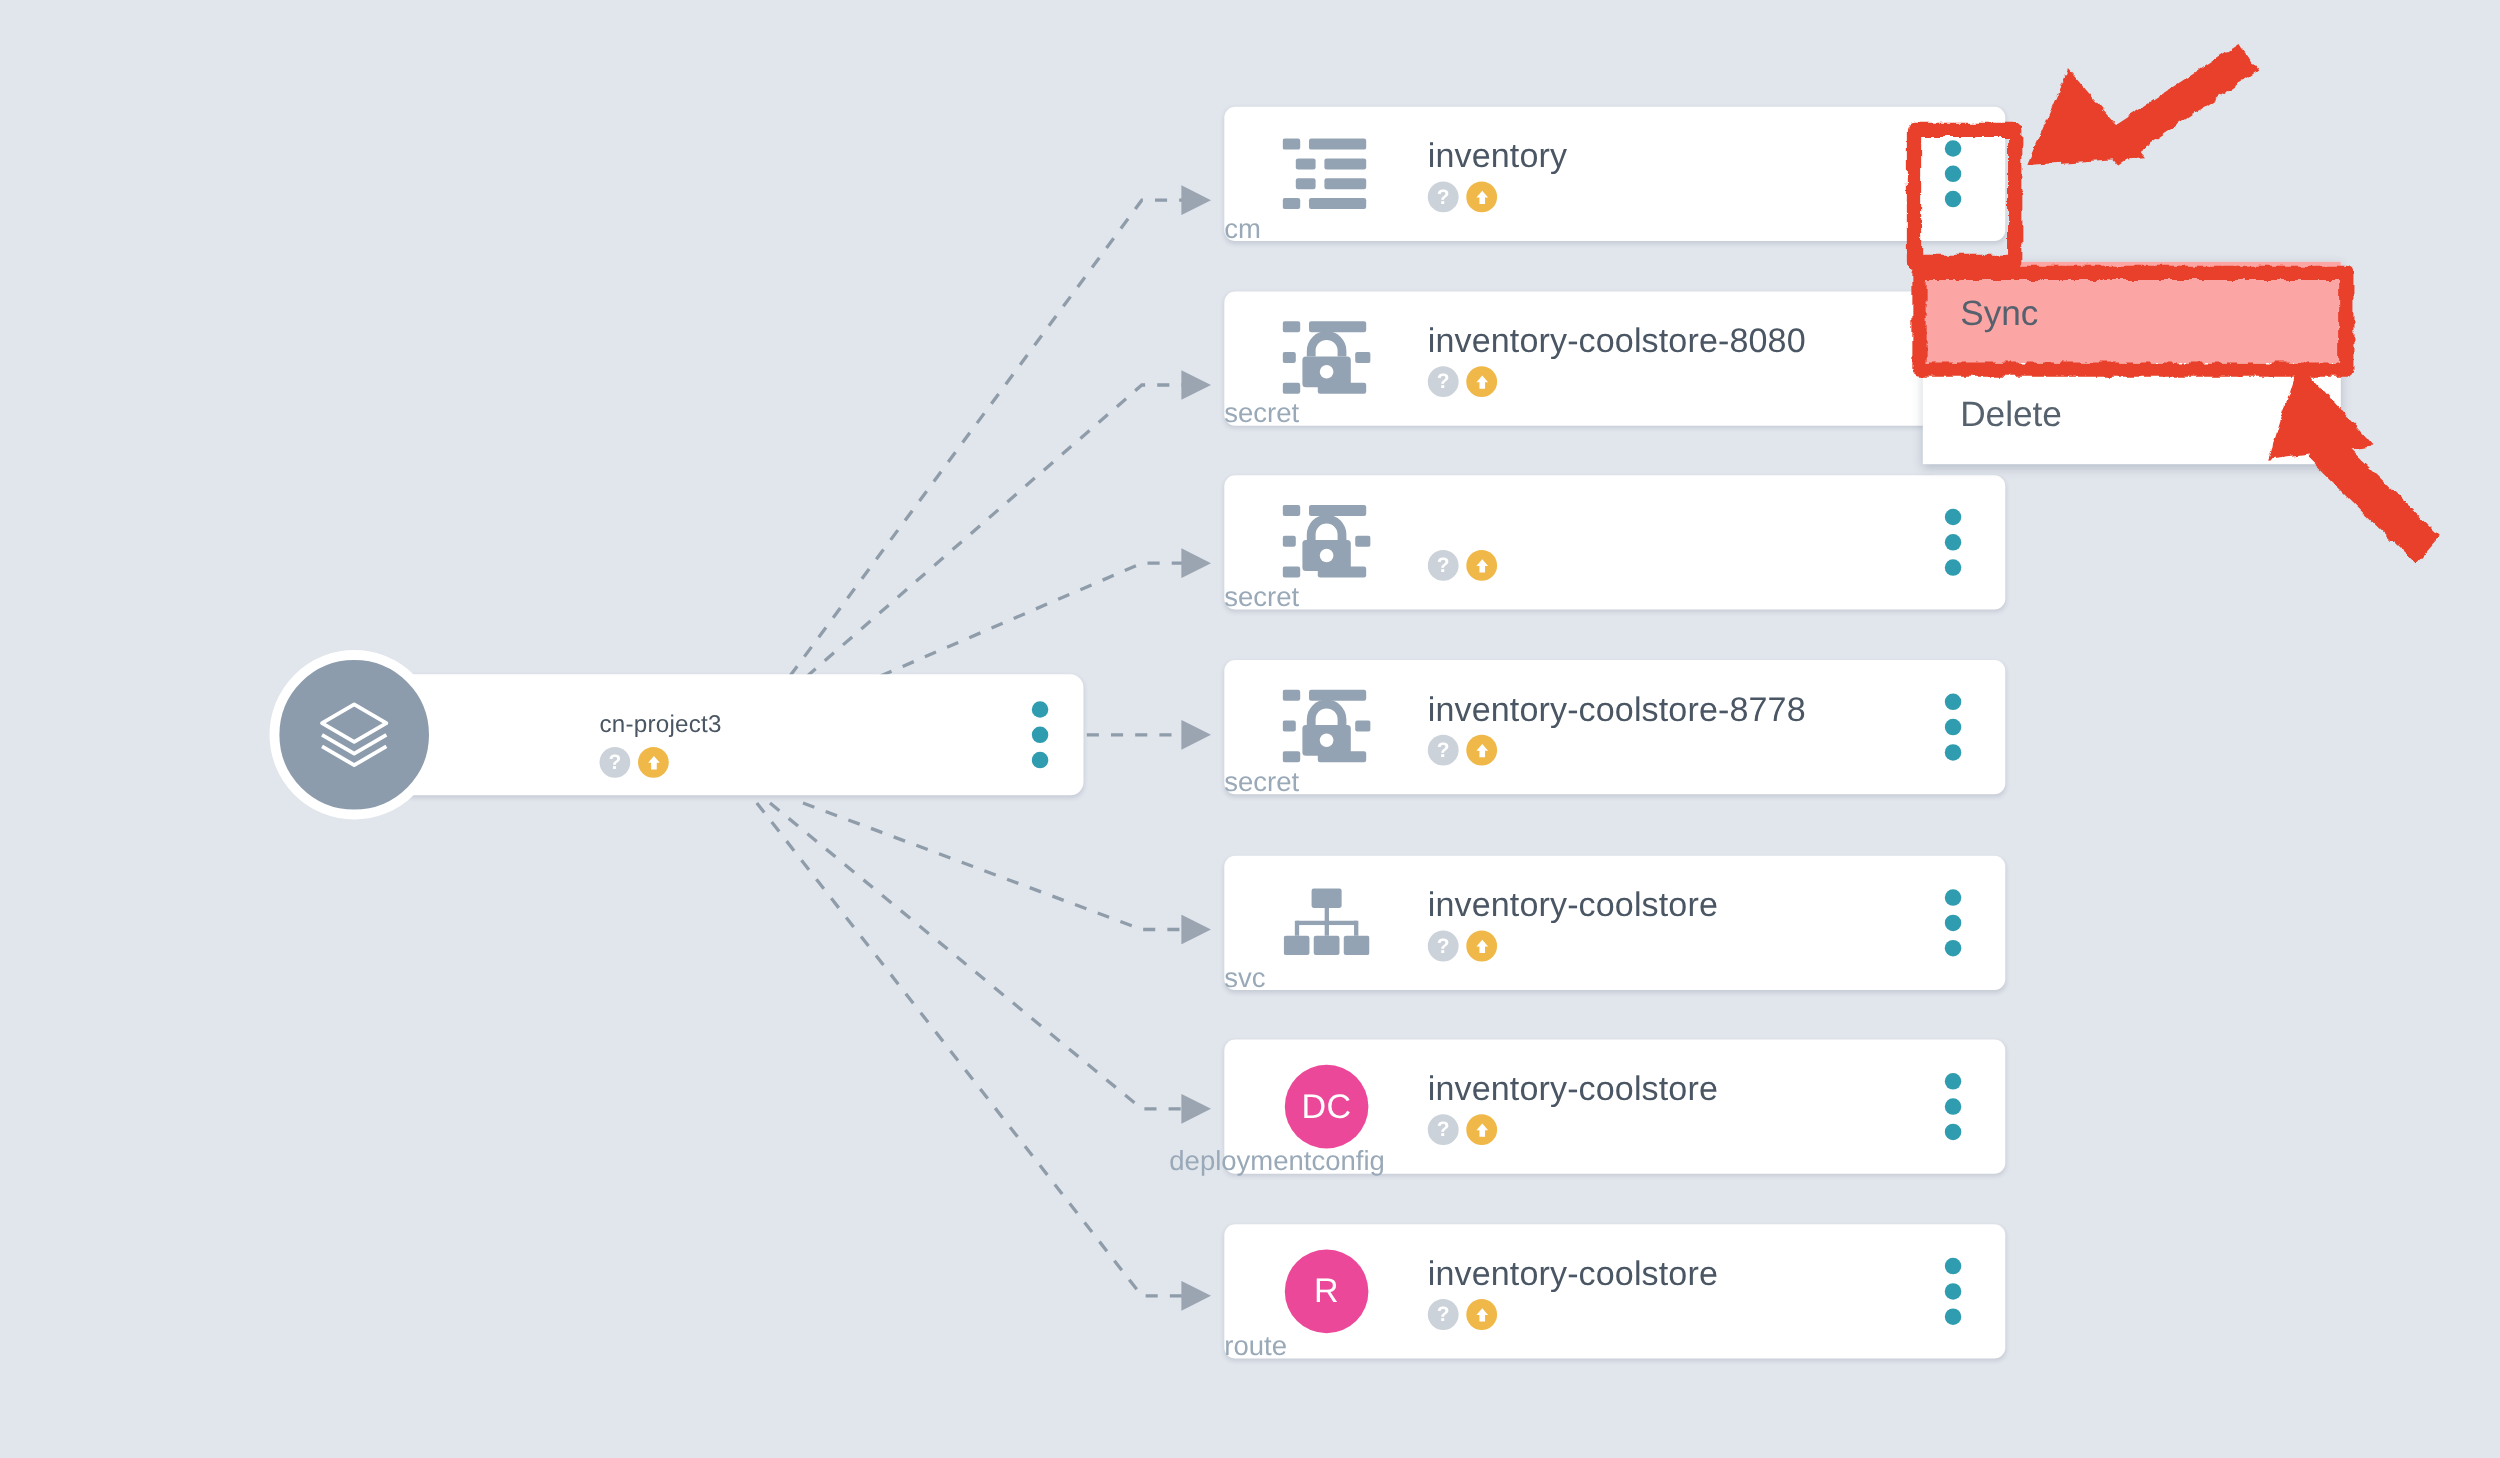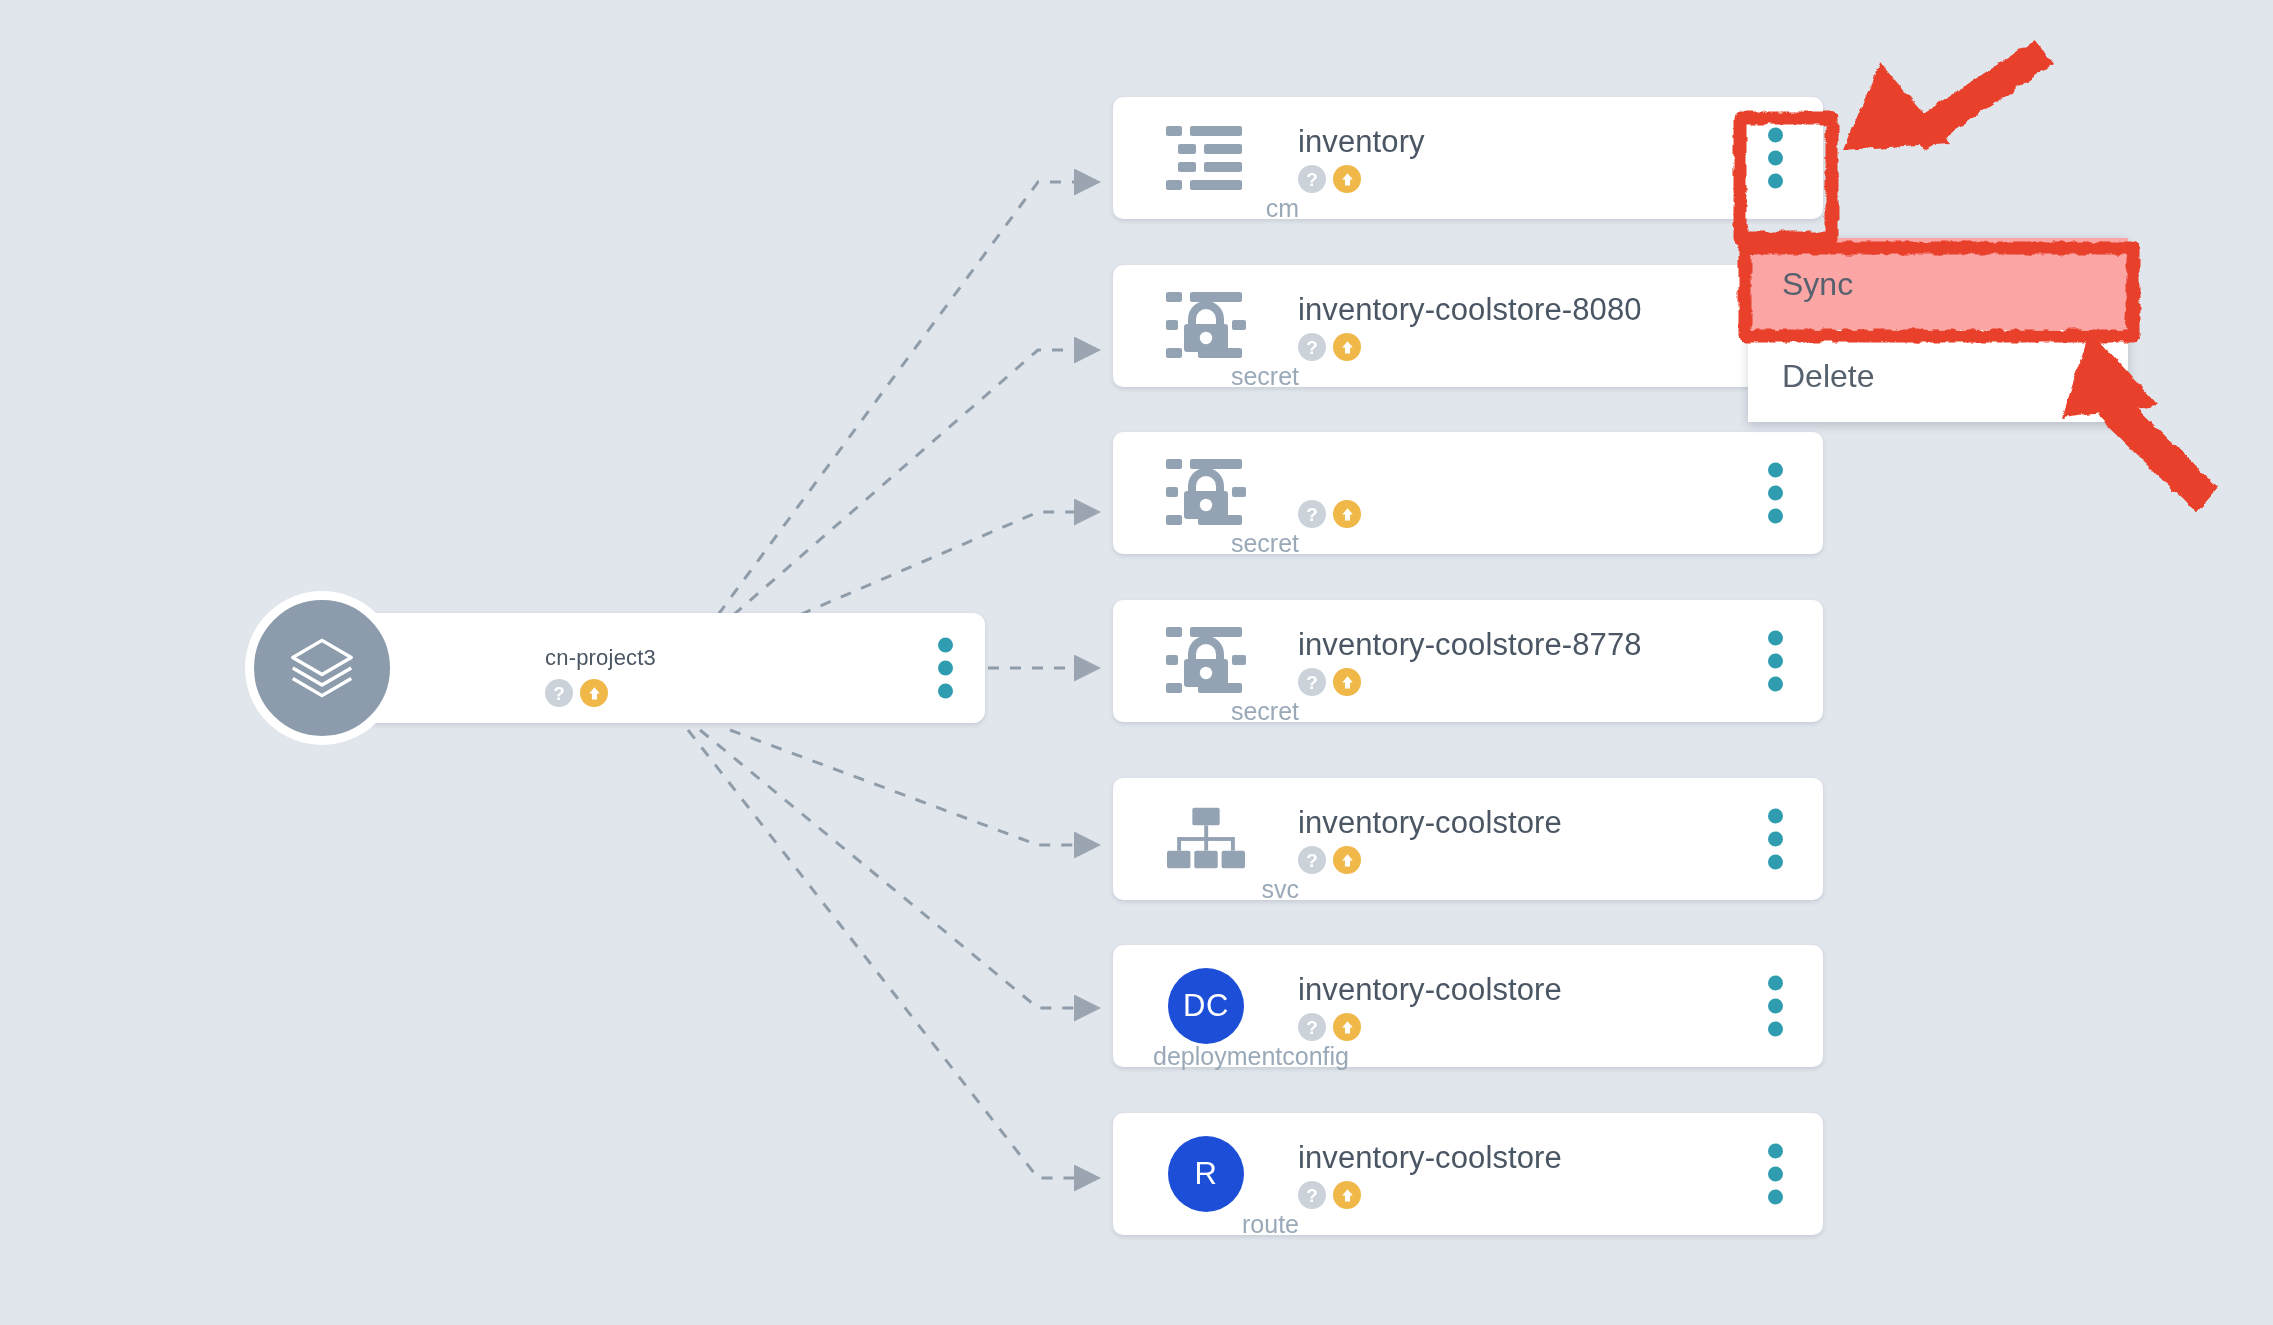--- a/index.html
+++ b/index.html
@@ -47,36 +47,36 @@
   
   .res-card{
     left:1113px; width:710px; height:122px;
   }
   .res-icon{
     position:absolute; left:50px; top:50%; transform:translateY(-50%);
     width:86px; height:86px;
     display:flex;align-items:center;justify-content:center;
   }
   .res-kind{
-    position:absolute; left:0; width:186px; text-align:right;
+    position:absolute; left:0; width:186px; text-align:left;
     bottom:-4px;
     font-size:25px; color:#9aa9b8; white-space:nowrap;
   }
   .res-kind.wide{ left:-50px; width:286px; }
   .res-title{
     position:absolute; left:185px; top:27px;
     font-size:31px; color:#4a5663; white-space:nowrap; letter-spacing:.1px;
   }
   .res-badges{position:absolute;left:185px;top:68px;display:flex;gap:7px;align-items:center;}
   .res-kebab{position:absolute; right:40px; top:50%; transform:translateY(-50%);}
 
   
   .avatar-circle{
     width:76px;height:76px;border-radius:50%;
-    background:#1d4ed8;color:#ffffff;
+    background:#ec4899;color:#ffffff;
     display:flex;align-items:center;justify-content:center;
     font-size:31px;letter-spacing:.5px;
   }
 
   
   .badge{
     width:28px;height:28px;border-radius:50%;
     display:flex;align-items:center;justify-content:center;
     color:#ffffff;font-size:19px;font-weight:bold;line-height:1;
   }

